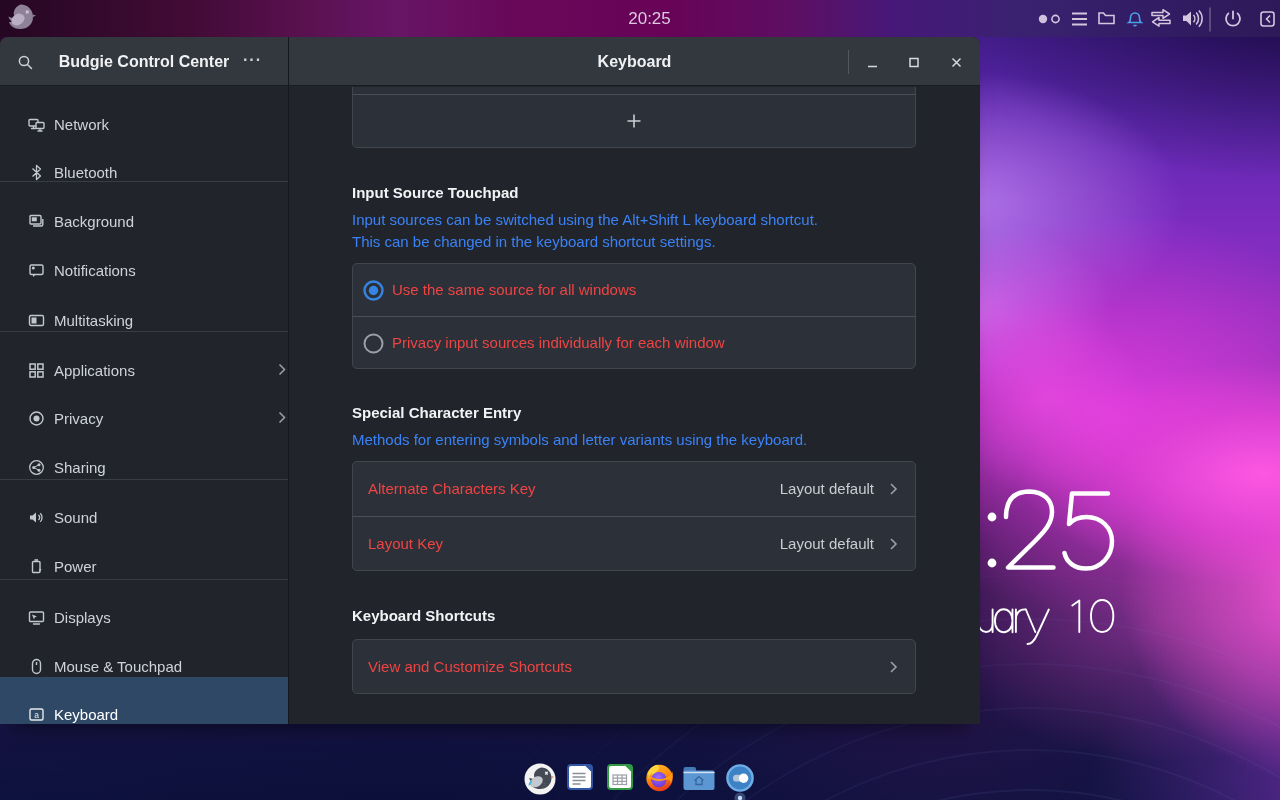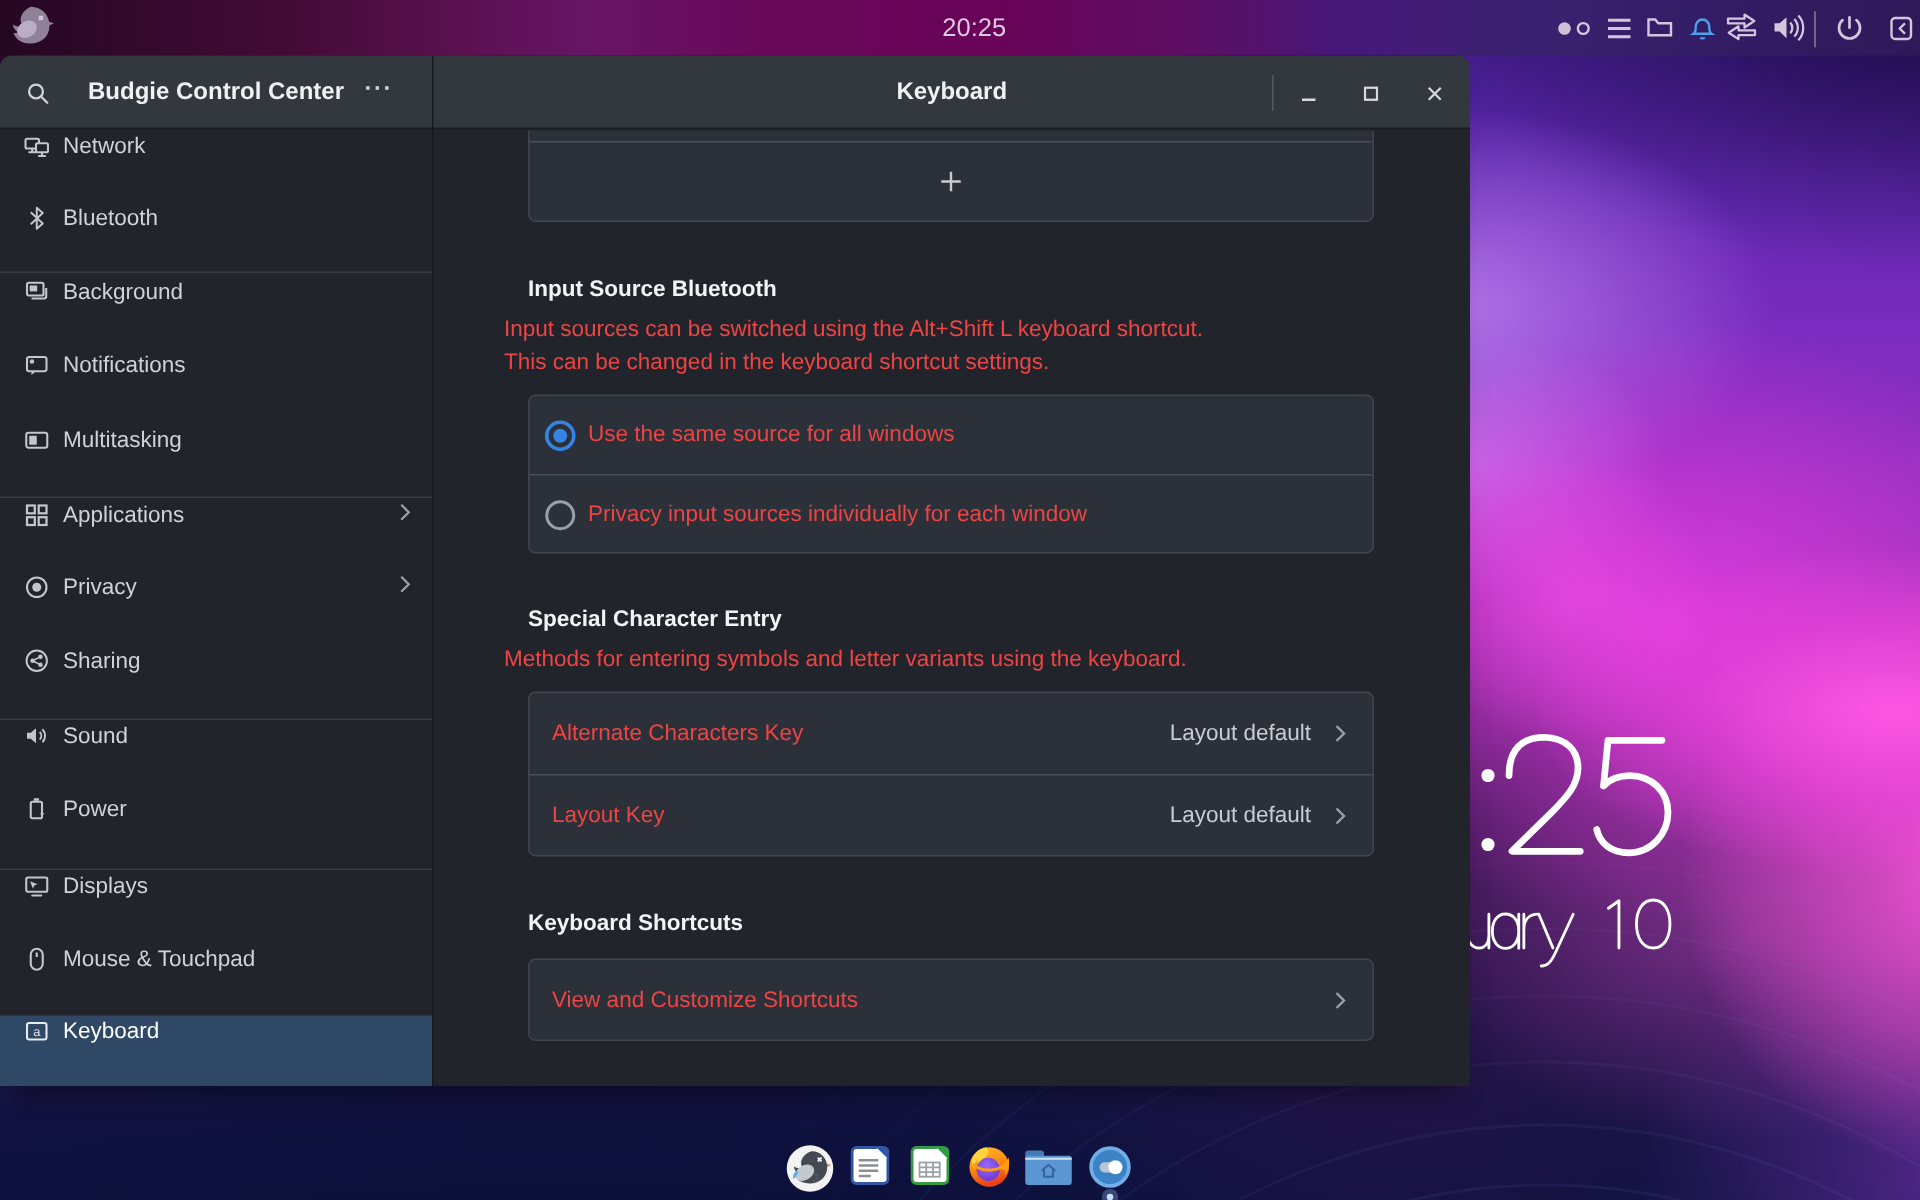--- a/index.html
+++ b/index.html
@@ -35,29 +35,29 @@
     box-shadow:0 14px 18px -12px rgba(0,0,0,0.55); }
   .sidebar { position:absolute; left:0; top:0; width:288px; height:687px; background:#21252b; }
   .sb-head { position:absolute; left:0; top:0; width:288px; height:49px; background:#33373e; border-bottom:1px solid #191c20; }
   .sb-title { position:absolute; left:0; top:0; width:288px; height:49px; line-height:49px; text-align:center;
     font-weight:bold; font-size:16px; color:#eff1f3; }
   .vsep { position:absolute; left:288px; top:0; width:1px; height:687px; background:#15181c; }
   .main { position:absolute; left:289px; top:0; width:691px; height:687px; background:#21252b; }
   .m-head { position:absolute; left:0; top:0; width:691px; height:49px; background:#33373e; border-bottom:1px solid #191c20; }
   .m-title { position:absolute; left:0; top:0; width:691px; height:49px; line-height:49px; text-align:center;
     font-weight:bold; font-size:16px; color:#eff1f3; }
-  .row { position:absolute; left:0; width:288px; height:44px; display:flex; align-items:flex-start; color:#cfd3d8; font-size:15px; }
+  .row { position:absolute; left:12px; width:288px; height:44px; display:flex; align-items:flex-end; color:#cfd3d8; font-size:15px; }
   .row .ic { width:17px; height:17px; margin-left:16px; margin-right:9px; flex:none; }
   .row .ic svg { display:block; }
   .row .chev { margin-left:auto; margin-right:14px; }
   .sbsep { position:absolute; left:0; width:288px; height:1px; background:#383c43; }
   .sel { position:absolute; left:0; top:640px; width:288px; height:47px; background:#2e4865; }
   .box { position:absolute; background:#2c3038; border:1px solid #41454d; border-radius:5px; }
   .h-sec { position:absolute; left:63px; color:#f1f3f5; font-weight:bold; font-size:15px; }
-  .p-sec { position:absolute; left:47px; color:#ef4444; font-size:15px; }
+  .p-sec { position:absolute; left:63px; color:#3b82f6; font-size:15px; }
   .lbl { position:absolute; color:#ef4444; font-size:15px; }
   .dim { position:absolute; color:#c9cdd3; font-size:15px; }
 </style>
 </head>
 <body>
   <div class="wall"></div>
   <svg class="ripples" width="1280" height="800" viewBox="0 0 1280 800" fill="none">
     <circle cx="1030" cy="1190" r="400" stroke="rgba(150,180,255,0.07)" stroke-width="2"></circle>
     <circle cx="1030" cy="1190" r="440" stroke="rgba(150,180,255,0.06)" stroke-width="2"></circle>
     <circle cx="1030" cy="1190" r="482" stroke="rgba(150,180,255,0.05)" stroke-width="2"></circle>
@@ -254,21 +254,21 @@
     </div>
     <div class="vsep"></div>
     <div class="main">
       <div class="m-head"></div>
       <div class="m-title">Keyboard</div>
       <div class="box" style="left:63px;top:50px;width:564px;height:61px;border-top:none;border-radius:0 0 5px 5px"></div>
       <div style="position:absolute;left:64px;top:57px;width:562px;height:1px;background:#4b4f57"></div>
       <svg style="position:absolute;left:336px;top:75px" width="18" height="18" viewBox="0 0 18 18">
         <path d="M9 2.5 V15.5 M2.5 9 H15.5" stroke="#c9cdd3" stroke-width="1.6"></path>
       </svg>
-      <div class="h-sec" style="top:147px;line-height:18px">Input Source Bluetooth</div>
+      <div class="h-sec" style="top:147px;line-height:18px">Input Source Touchpad</div>
       <div class="p-sec" style="top:172px;line-height:21.5px">Input sources can be switched using the Alt+Shift L keyboard shortcut.<br>This can be changed in the keyboard shortcut settings.</div>
       <div class="box" style="left:63px;top:226px;width:564px;height:106px"></div>
       <div style="position:absolute;left:64px;top:279px;width:562px;height:1px;background:#4b4f57"></div>
       <svg style="position:absolute;left:74px;top:242.5px" width="21" height="21" viewBox="0 0 21 21" fill="none">
         <circle cx="10.5" cy="10.5" r="9" stroke="#3584e4" stroke-width="2.4"></circle>
         <circle cx="10.5" cy="10.5" r="4.7" fill="#3584e4"></circle>
       </svg>
       <div class="lbl" style="left:103px;top:243px;line-height:20px">Use the same source for all windows</div>
       <svg style="position:absolute;left:74px;top:295.5px" width="21" height="21" viewBox="0 0 21 21" fill="none">
         <circle cx="10.5" cy="10.5" r="9" stroke="#9aa0a8" stroke-width="2"></circle>

